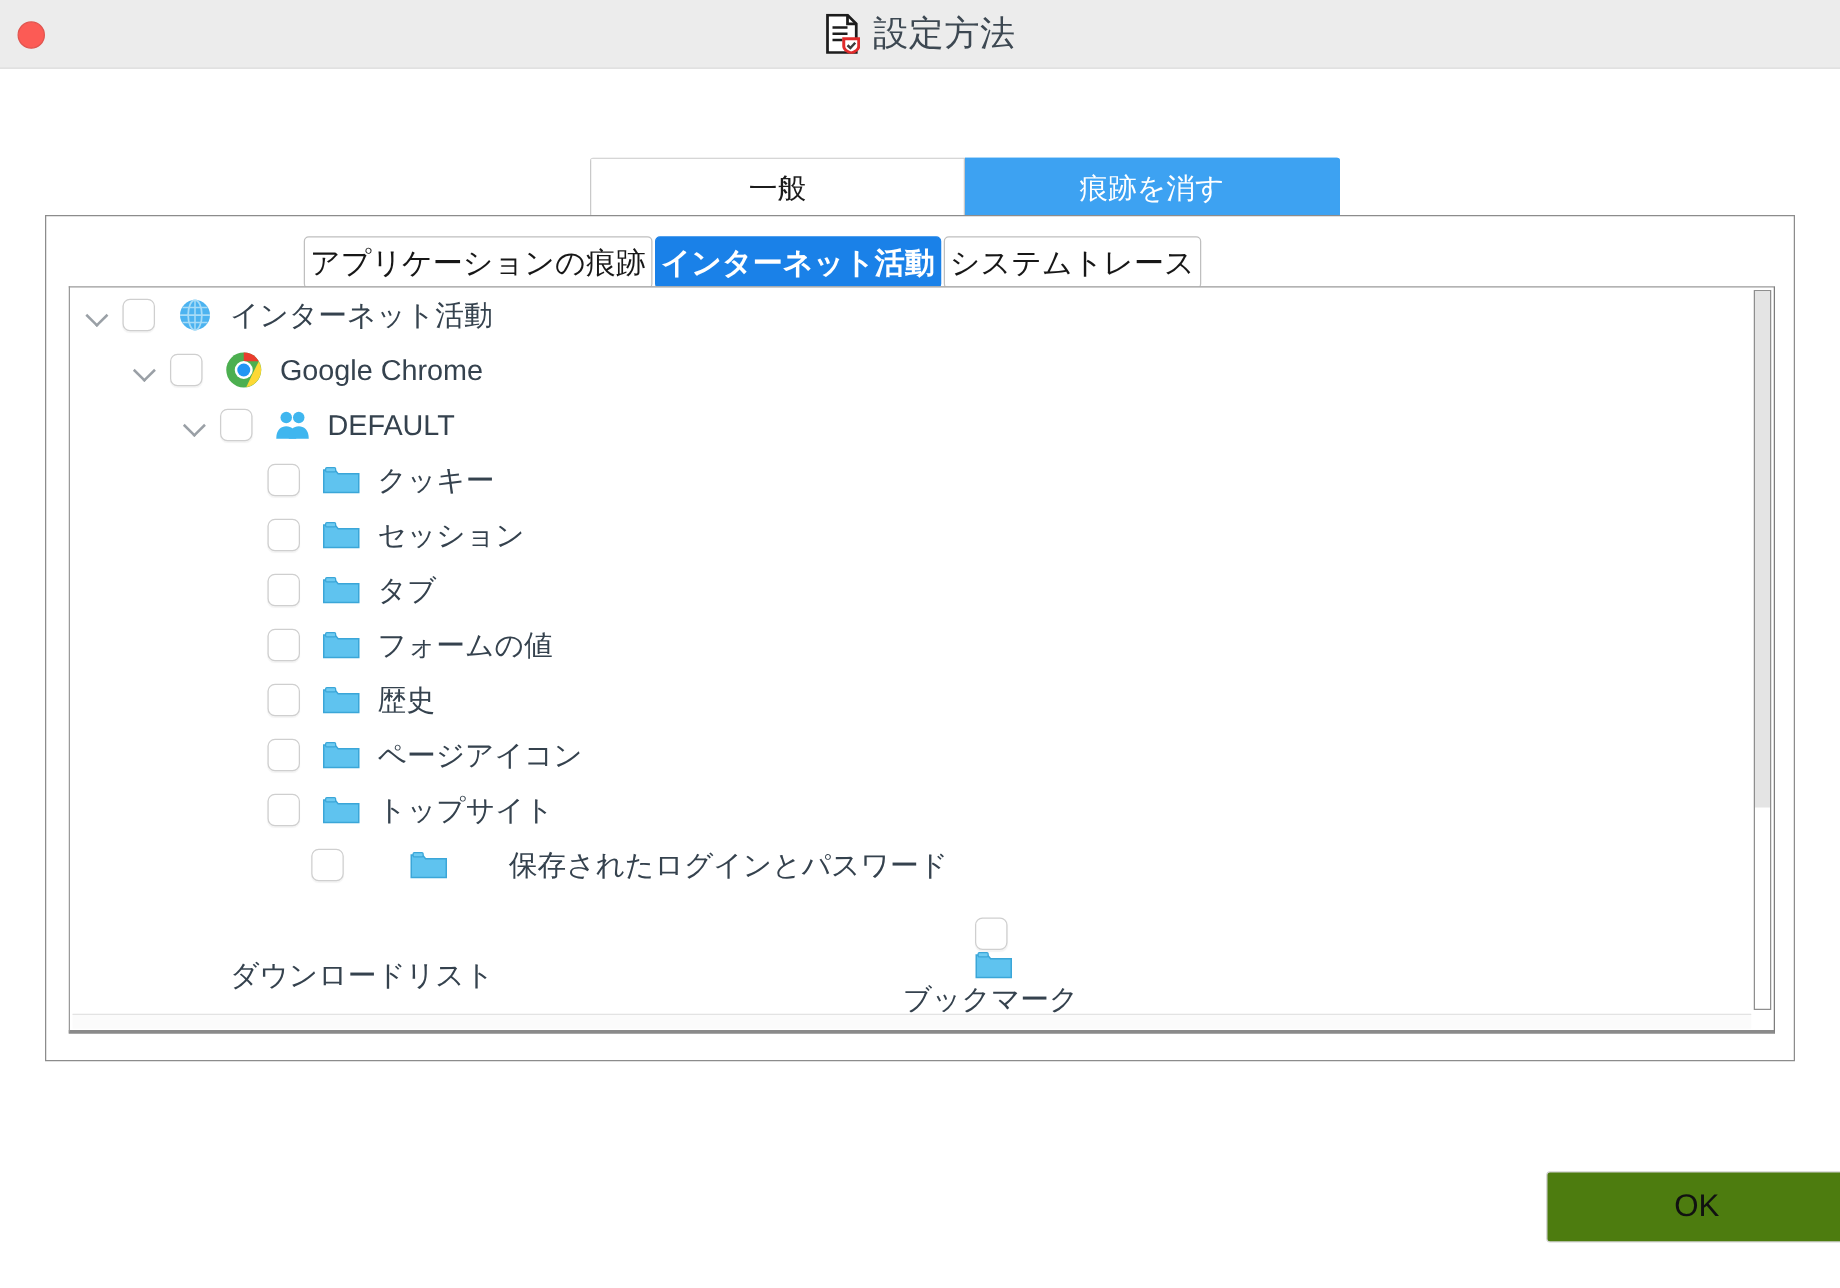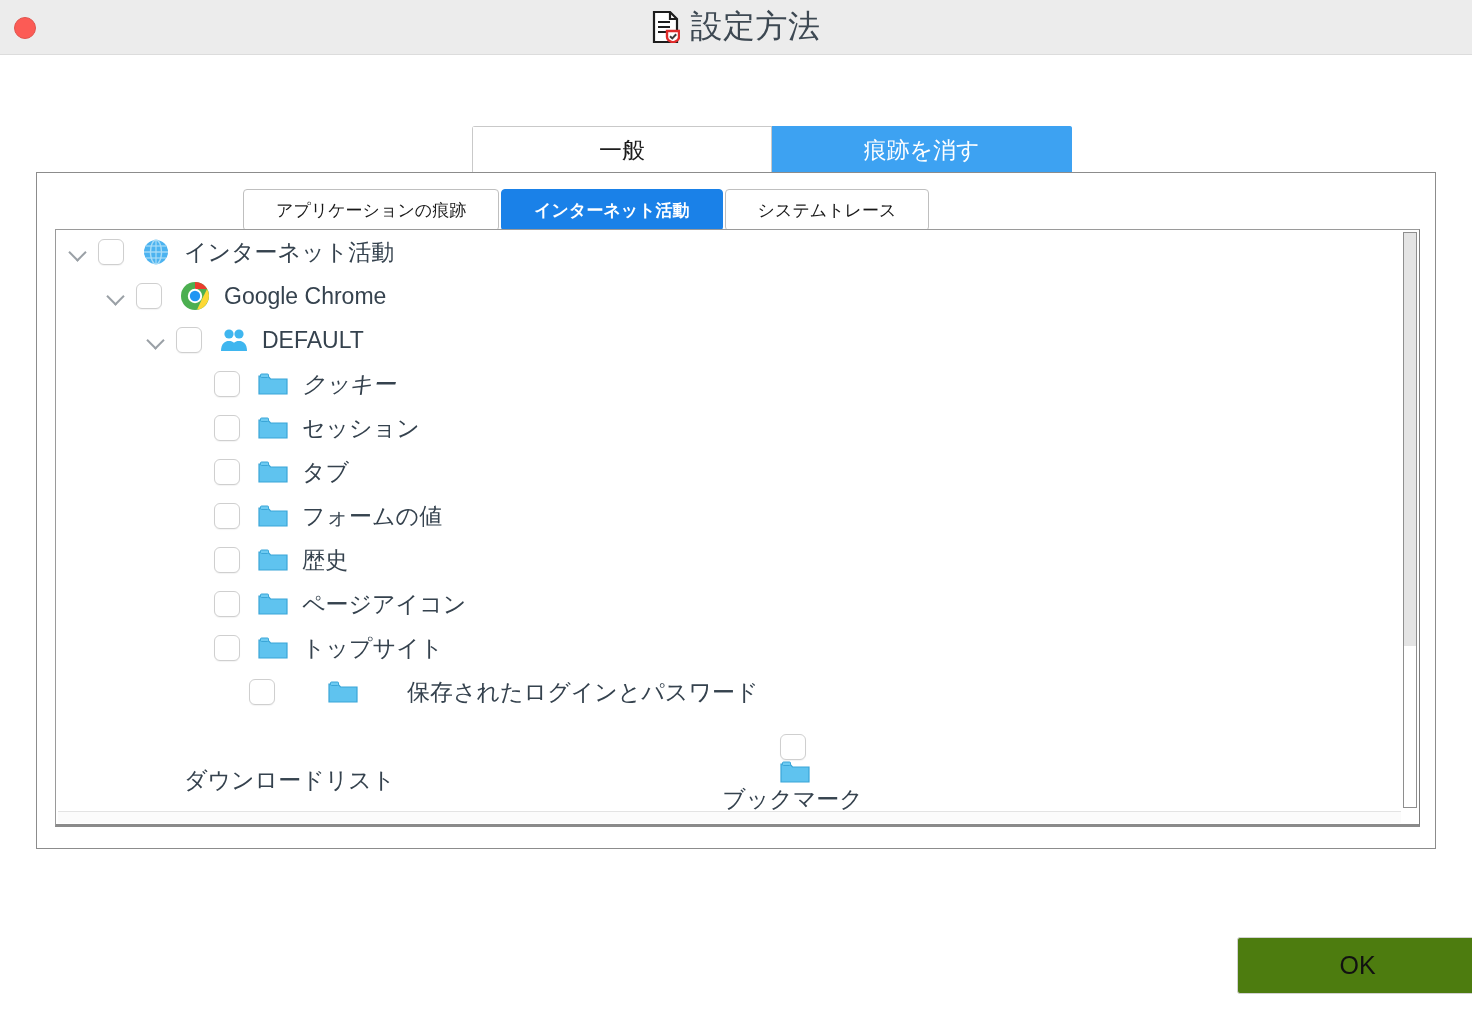--- a/index.html
+++ b/index.html
@@ -20,21 +20,21 @@
     position: absolute; left: 14px; top: 17px;
     width: 22px; height: 22px; border-radius: 50%;
     background: #fc5b55; border: 1px solid #e0554f;
   }
   .title-wrap {
     position: absolute; left: 0; top: 0; width: 1472px; height: 54px;
     display: flex; align-items: center; justify-content: center; gap: 11px;
   }
   .doc-icon { position: relative; width: 28px; height: 32px; flex: 0 0 auto; }
   .title-text {
-    font-size: 32px; color: #3d4852; letter-spacing: .5px;
+    font-size: 28px; color: #3d4852; letter-spacing: .5px;
     font-family: "Liberation Sans", "DejaVu Sans", sans-serif;
   }
 
   
   .seg-control {
     position: absolute; left: 440px; top: 126px;
     display: flex; height: 48px;
     border-radius: 3px; overflow: hidden; margin-left: 32px;
   }
   .seg {
@@ -53,22 +53,22 @@
     border: 1px solid #8c8c8c; background: #ffffff;
   }
 
   
   .tabrow {
     position: absolute; left: 243px; top: 189px;
     display: flex; height: 42px; gap: 2px;
   }
   .tab {
     display: flex; align-items: center; justify-content: center;
-    height: 42px; padding: 0 32px;
-    font-size: 17px; color: #171717;
+    height: 42px; padding: 0 4px;
+    font-size: 24px; color: #171717;
     background: #ffffff;
     border: 1px solid #bfbfbf; border-radius: 4px;
   }
   .tab.active {
     background: #1a81e8; border-color: #1a81e8; color: #ffffff; font-weight: bold;
   }
 
   
   .treepanel {
     position: absolute; left: 55px; top: 229px;
@@ -201,21 +201,21 @@
           <span class="chev"></span>
           <span class="cb"></span>
           <svg class="ic" width="28" height="26" viewBox="0 0 28 26">
             <circle cx="9" cy="7" r="4.6" fill="#3fb6ef"></circle>
             <circle cx="19" cy="7" r="4.6" fill="#3fb6ef"></circle>
             <path d="M1 24 C1 16.5 5 14 9 14 C13 14 17 16.5 17 24 Z" fill="#3fb6ef"></path>
             <path d="M11 24 C11 16.5 15 14 19 14 C23 14 27 16.5 27 24 Z" fill="#3fb6ef"></path>
           </svg>
           <span class="label">DEFAULT</span>
         </div>
-        <div class="row" style="padding-left: 128px; font-style: italic;">
+        <div class="row" style="padding-left: 128px;">
           <span class="chev blank"></span>
           <span class="cb"></span>
           <svg class="ic" width="30" height="24" viewBox="0 0 30 24">
             <path d="M1 4 H10 L12.5 7 H29 V22 H1 Z" fill="#5fc3ef" stroke="#3ba6d8" stroke-width="1.2"></path>
             <rect x="2.5" y="2" width="8" height="3.5" rx="1" fill="#6ecbf2" stroke="#3ba6d8" stroke-width="1"></rect>
           </svg>
           <span class="label">クッキー</span>
         </div>
         <div class="row" style="padding-left: 128px;">
           <span class="chev blank"></span>

